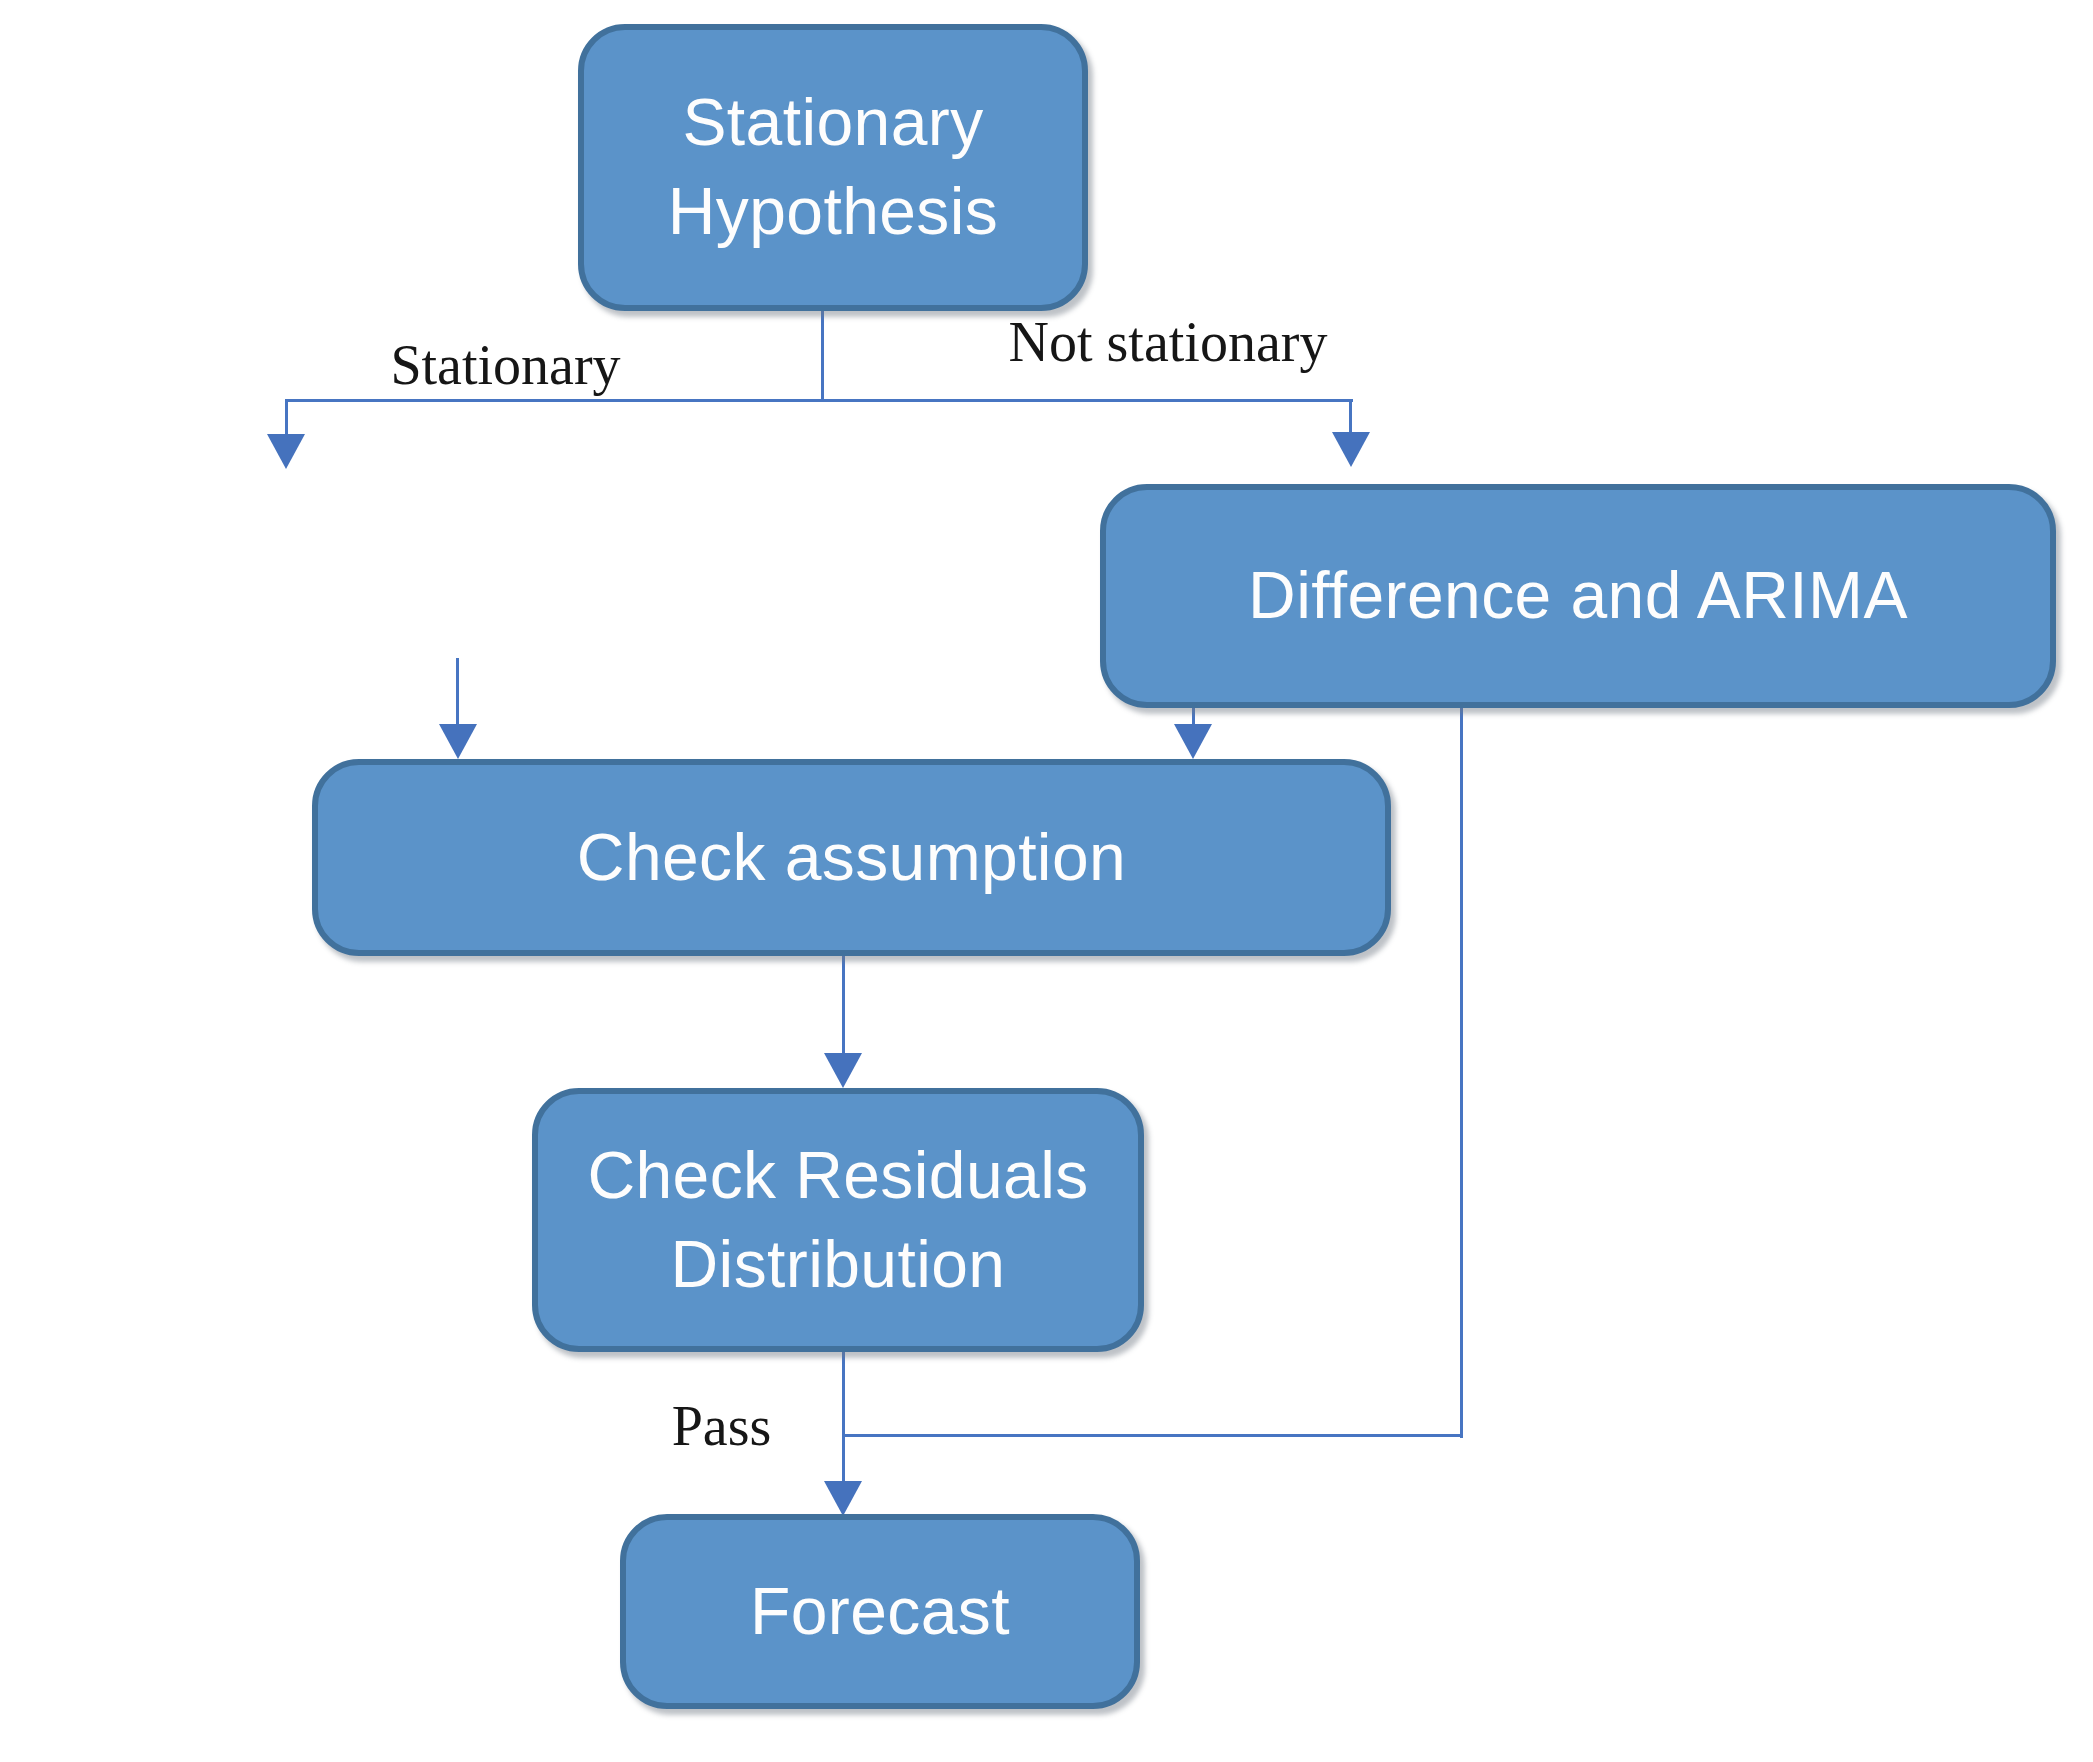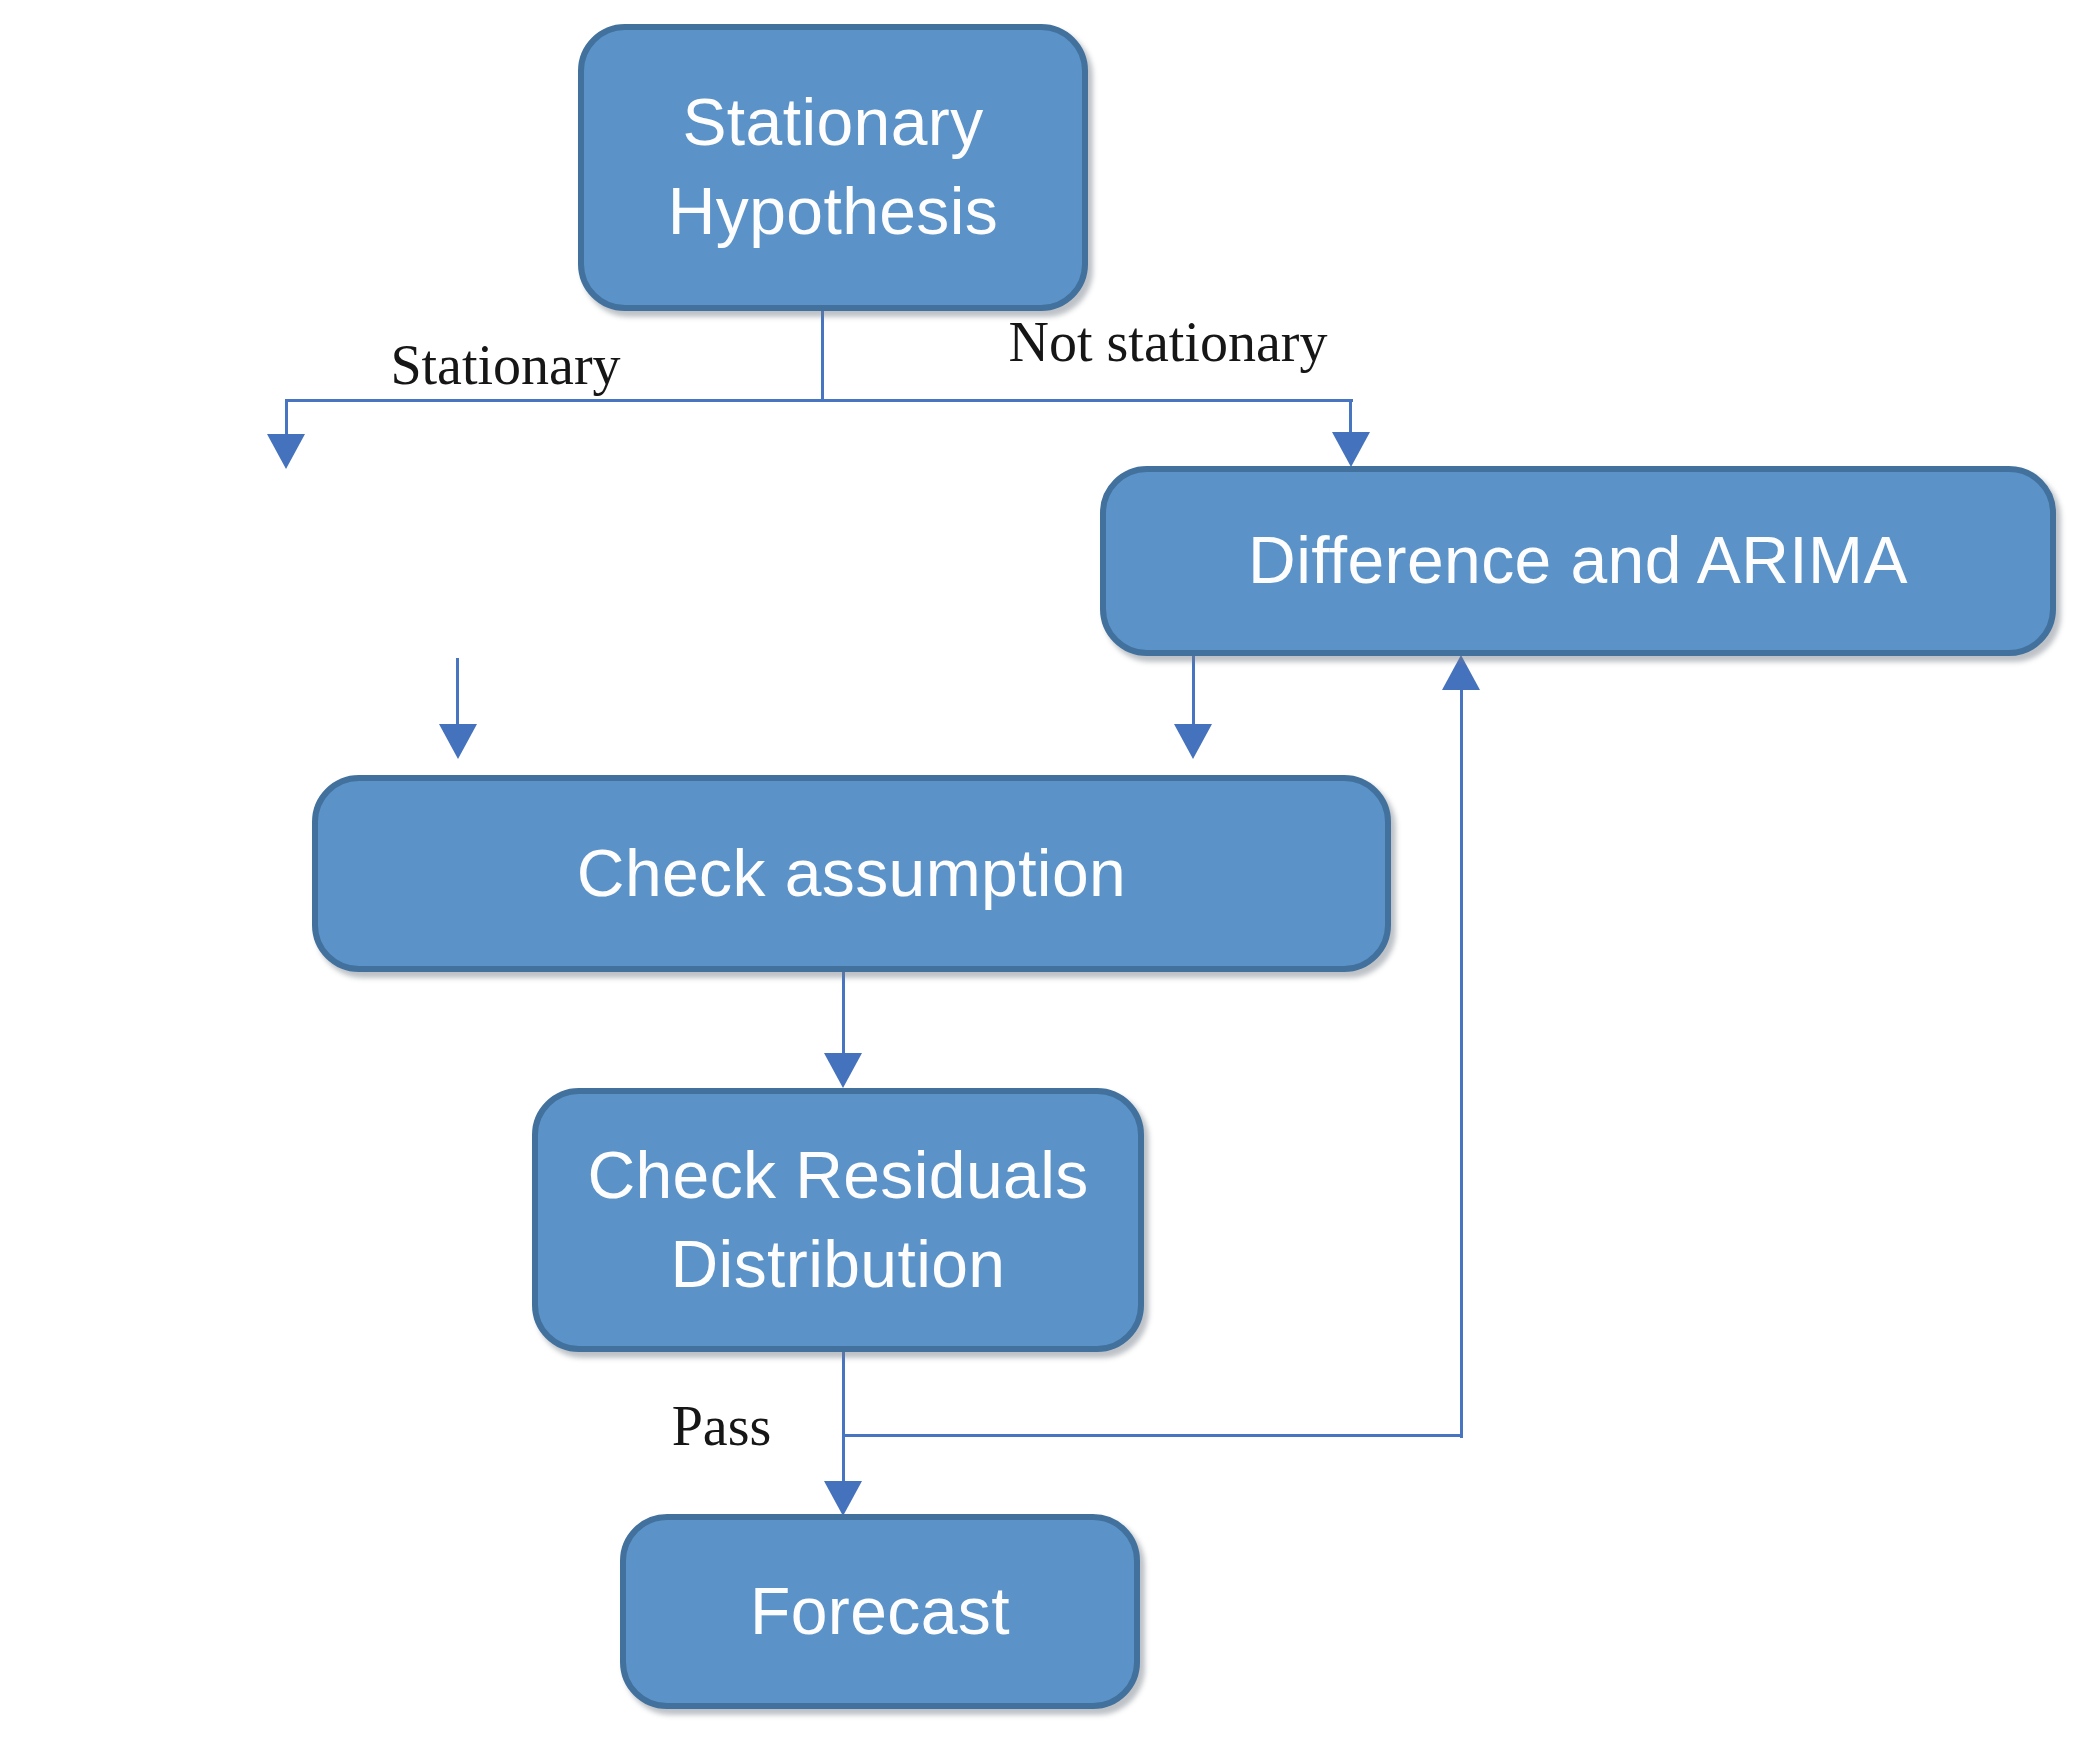--- a/index.html
+++ b/index.html
@@ -101,25 +101,25 @@
   <div class="edge-label" style="left:337px; top:336px; width:337px;">Stationary</div>
   <div class="edge-label" style="left:957px; top:313px; width:422px;">Not stationary</div>
   <div class="edge-label" style="left:637px; top:1397px; width:169px;font-family:Liberation Serif, serif;">Pass</div>
 
   <div class="node" style="left:578px; top:23.6px; width:510px; height:287px;">
     <div class="node-label">Stationary
 Hypothesis</div>
   </div>
 
 
-  <div class="node" style="left:1100px; top:466px; width:956px; height:190px;">
+  <div class="node" style="left:1100px; top:484px; width:956px; height:224px;">
     <div class="node-label">Difference and ARIMA</div>
   </div>
 
-  <div class="node" style="left:312px; top:759px; width:1079px; height:197px;margin-top:16px;">
+  <div class="node" style="left:312px; top:759px; width:1079px; height:197px;">
     <div class="node-label">Check assumption</div>
   </div>
 
   <div class="node" style="left:532px; top:1088px; width:612px; height:264px;">
     <div class="node-label">Check Residuals
 Distribution</div>
   </div>
 
   <div class="node" style="left:590px; top:1514px; width:520px; height:195px;margin-left:30px;">
     <div class="node-label">Forecast</div>

